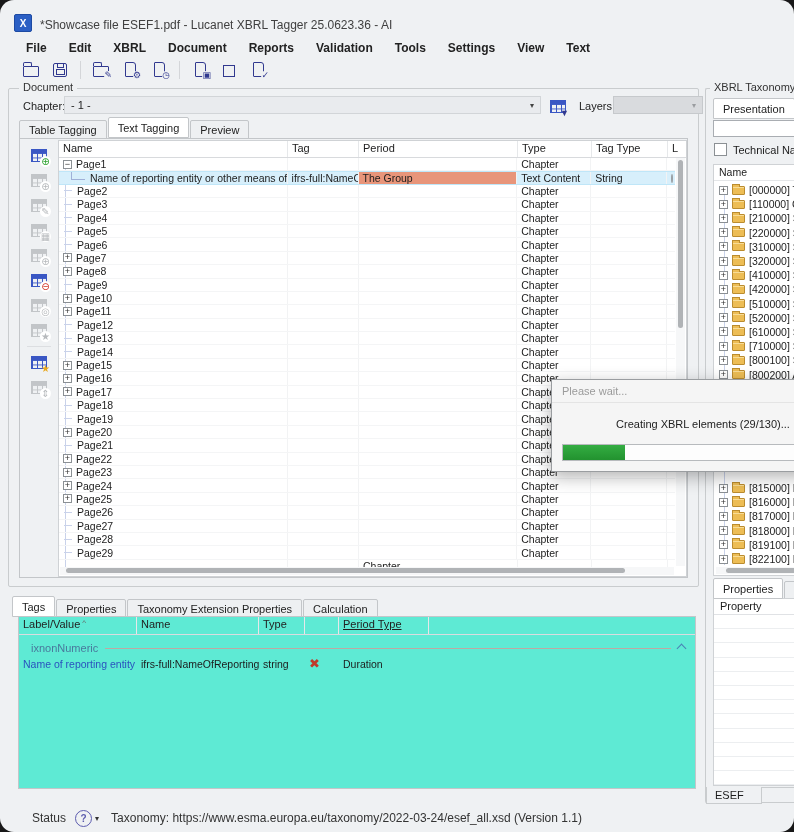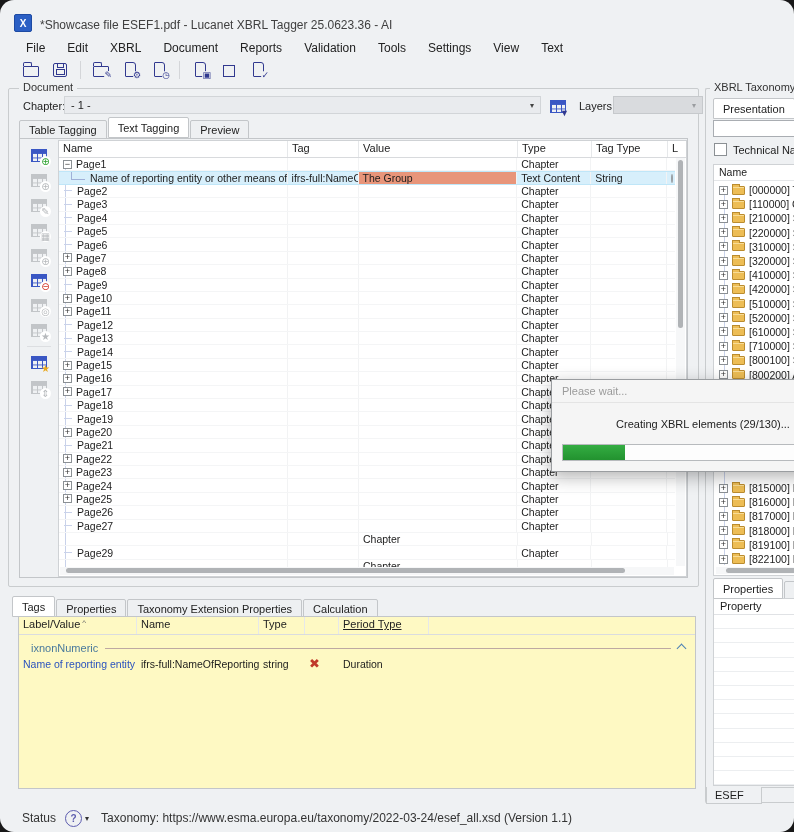--- a/index.html
+++ b/index.html
@@ -4,21 +4,21 @@
 <style>
   html,body{margin:0;padding:0;background:#181818;font-family:"Liberation Sans","DejaVu Sans",sans-serif;}
   #window{position:relative;width:794px;height:832px;background:#eff1f3;border-radius:14px;overflow:hidden;color:#1c1c1c;}
 
   
   .titlebar{position:absolute;left:0;top:0;width:100%;height:34px;display:flex;align-items:flex-end;padding-left:14px;box-sizing:border-box;}
   .app-icon{width:16px;height:16px;background:#2b5fc4;color:#fff;font-size:10px;font-weight:bold;display:flex;align-items:center;justify-content:center;border-radius:2px;margin:0 8px 2px 0;border:1px solid #1d4aa3;}
   .title-text{font-size:12px;color:#404040;margin-bottom:2px;white-space:nowrap;}
 
   
-  .menubar{position:absolute;left:15px;top:40px;height:17px;display:flex;font-size:12px;color:#222;}
+  .menubar{position:absolute;left:15px;top:40px;height:17px;display:flex;font-size:12px;color:#222;font-weight:bold;}
   .menu-item{padding:1px 11px;cursor:default;}
 
   
   .toolbar{position:absolute;left:18px;top:56px;height:27px;display:flex;align-items:center;gap:3px;}
   .tb-btn{width:26px;height:24px;position:relative;display:flex;align-items:center;justify-content:center;}
   .tb-sep{width:1px;height:18px;background:#d4d6d9;margin:0 4px;}
   .i-folder{width:16px;height:11px;border:1.5px solid #31398f;border-radius:1px;position:relative;margin-top:4px;box-sizing:border-box;}
   .i-folder::before{content:"";position:absolute;top:-5px;left:-1.5px;width:7px;height:3px;border:1.5px solid #31398f;border-bottom:none;border-radius:2px 2px 0 0;}
   .i-save{width:14px;height:14px;border:1.5px solid #31398f;border-radius:2px;position:relative;box-sizing:border-box;}
   .i-save::before{content:"";position:absolute;top:-1px;left:3px;width:5px;height:4px;border:1.5px solid #31398f;border-top:none;}
@@ -77,21 +77,21 @@
   .lcon::before{content:"";position:absolute;left:0;top:-2px;height:9px;border-left:1px solid #9fb0d8;}
   .lcon::after{content:"";position:absolute;left:0;top:7px;width:14px;border-top:1px solid #9fb0d8;}
   .lang-ic{width:7px;height:7px;border:1px solid #9aa0a5;border-radius:50%;background:#d8dadd;}
   .vscroll{position:absolute;right:1px;top:17px;bottom:10px;width:9px;background:#f6f7f8;}
   .vthumb{position:absolute;top:2px;left:2px;width:5px;height:168px;background:#b0b3b6;border-radius:3px;}
   .hscroll{position:absolute;left:1px;right:12px;bottom:1px;height:8px;background:#f6f7f8;}
   .hthumb{position:absolute;top:1px;left:6px;width:91%;height:5px;background:#b0b3b6;border-radius:3px;}
 
   
   #tags-tabs{position:absolute;left:12px;top:596px;}
-  #tags-table{position:absolute;left:18px;top:616px;width:678px;height:173px;background:#fef9c3;border:1px solid #c3c6c9;box-sizing:border-box;}
+  #tags-table{position:absolute;left:18px;top:616px;width:678px;height:173px;background:#5eead4;border:1px solid #c3c6c9;box-sizing:border-box;}
   .tags-head{display:flex;height:17px;border-bottom:1px solid #dadcdf;font-size:11px;color:#222;}
   .tags-head > div{padding:1px 4px;border-right:1px solid #e6e8ea;box-sizing:border-box;white-space:nowrap;overflow:hidden;}
   .tags-head > :nth-child(1){width:118px;}.tags-head > :nth-child(2){width:122px;}
   .tags-head > :nth-child(3){width:46px;}.tags-head > :nth-child(4){width:34px;}
   .tags-head > :nth-child(5){width:90px;text-decoration:underline;}.tags-head > :nth-child(6){flex:1;border-right:none;}
   .sort{font-size:8px;vertical-align:top;color:#666;margin-left:2px;}
   .g-row{display:flex;align-items:center;height:16px;margin-top:5px;padding-left:12px;font-size:11px;color:#49799c;text-align:center;}
   .g-line{flex:1;height:1px;background:#bda9a2;margin:0 7px;}
   .g-chev{width:6px;height:6px;border-left:1.5px solid #4a7fb5;border-top:1.5px solid #4a7fb5;transform:rotate(45deg);margin-right:10px;flex:none;}
   .d-row{display:flex;height:16px;font-size:10.5px;align-items:center;}
@@ -127,21 +127,21 @@
   #esef-tab{position:absolute;left:0;top:698px;width:56px;height:17px;background:#eff1f3;border:1px solid #c9ccce;border-top:none;font-size:11px;padding:2px 0 0 8px;box-sizing:border-box;}
 
   
   #dialog{position:absolute;left:551px;top:379px;width:302px;height:91px;background:#f5f5f5;border:1px solid #9a9da0;box-shadow:0 5px 16px rgba(0,0,0,.3);z-index:50;}
   .dlg-title{padding:5px 10px;font-size:11px;color:#9b9b9b;border-bottom:1px solid #e4e4e4;}
   .dlg-msg{position:absolute;top:38px;left:0;right:0;text-align:center;font-size:11px;color:#222;}
   .pbar{position:absolute;left:10px;right:10px;top:64px;height:17px;background:#fdfdfd;border:1px solid #b7babd;box-sizing:border-box;}
   .pfill{height:100%;background:linear-gradient(#34ad42,#22922f);}
 
   
-  #statusbar{position:absolute;left:0;bottom:0;width:100%;height:28px;display:flex;align-items:center;padding-left:22px;font-size:12px;color:#333;box-sizing:border-box;}
+  #statusbar{position:absolute;left:0;bottom:0;width:100%;height:28px;display:flex;align-items:center;padding-left:32px;font-size:12px;color:#333;box-sizing:border-box;}
   .help-ic{width:15px;height:15px;border:1.5px solid #5c5cae;border-radius:50%;color:#5c5cae;font-size:10px;font-weight:bold;display:flex;align-items:center;justify-content:center;margin:0 3px 0 9px;flex:none;box-sizing:content-box;}
   .st-caret{font-size:8px;margin-right:12px;color:#333;}
 </style>
 </head>
 <body>
 
 <div id="window">
 
   <div class="titlebar">
     <div class="app-icon">X</div>
@@ -260,21 +260,21 @@
           </div>
           <div class="side-btn">
             <span class="mini-table"></span>
             <span class="s-badge gray">⇕</span>
           </div>
         </div>
       <div id="grid">
         <div class="grid-head" id="grid-head">
             <div class="gh">Name</div>
             <div class="gh">Tag</div>
-            <div class="gh">Value</div>
+            <div class="gh">Period</div>
             <div class="gh">Type</div>
             <div class="gh">Tag Type</div>
             <div class="gh">L</div>
           </div>
         <div id="rows">
           <div class="vline"></div>
         <div class="trow">
               <div class="c c-name">
                 <span class="exp">−</span>
                 <span>Page1</span>
@@ -578,20 +578,24 @@
                 <span class="tick"></span>
                 <span>Page27</span>
               </div>
               <div class="c c-tag"></div>
               <div class="c c-val"></div>
               <div class="c c-type">Chapter</div>
               <div class="c c-tagtype"></div>
               <div class="c c-lang"></div>
             </div>
             <div class="trow">
+              <div class="c c-name">
+                <span class="tick"></span>
+                <span>Page28</span>
+              </div>
               <div class="c c-tag"></div>
               <div class="c c-val"></div>
               <div class="c c-type">Chapter</div>
               <div class="c c-tagtype"></div>
               <div class="c c-lang"></div>
             </div>
             <div class="trow">
               <div class="c c-name">
                 <span class="tick"></span>
                 <span>Page29</span>

